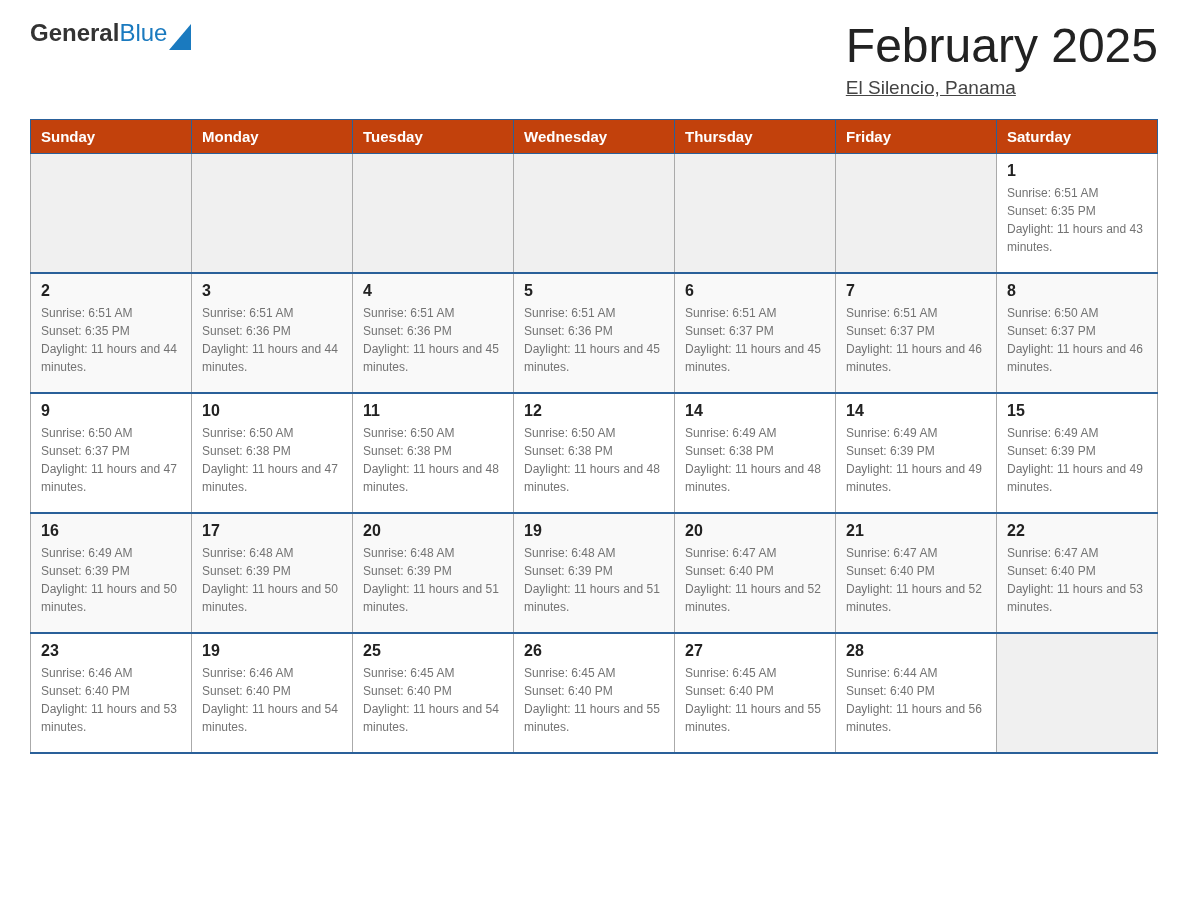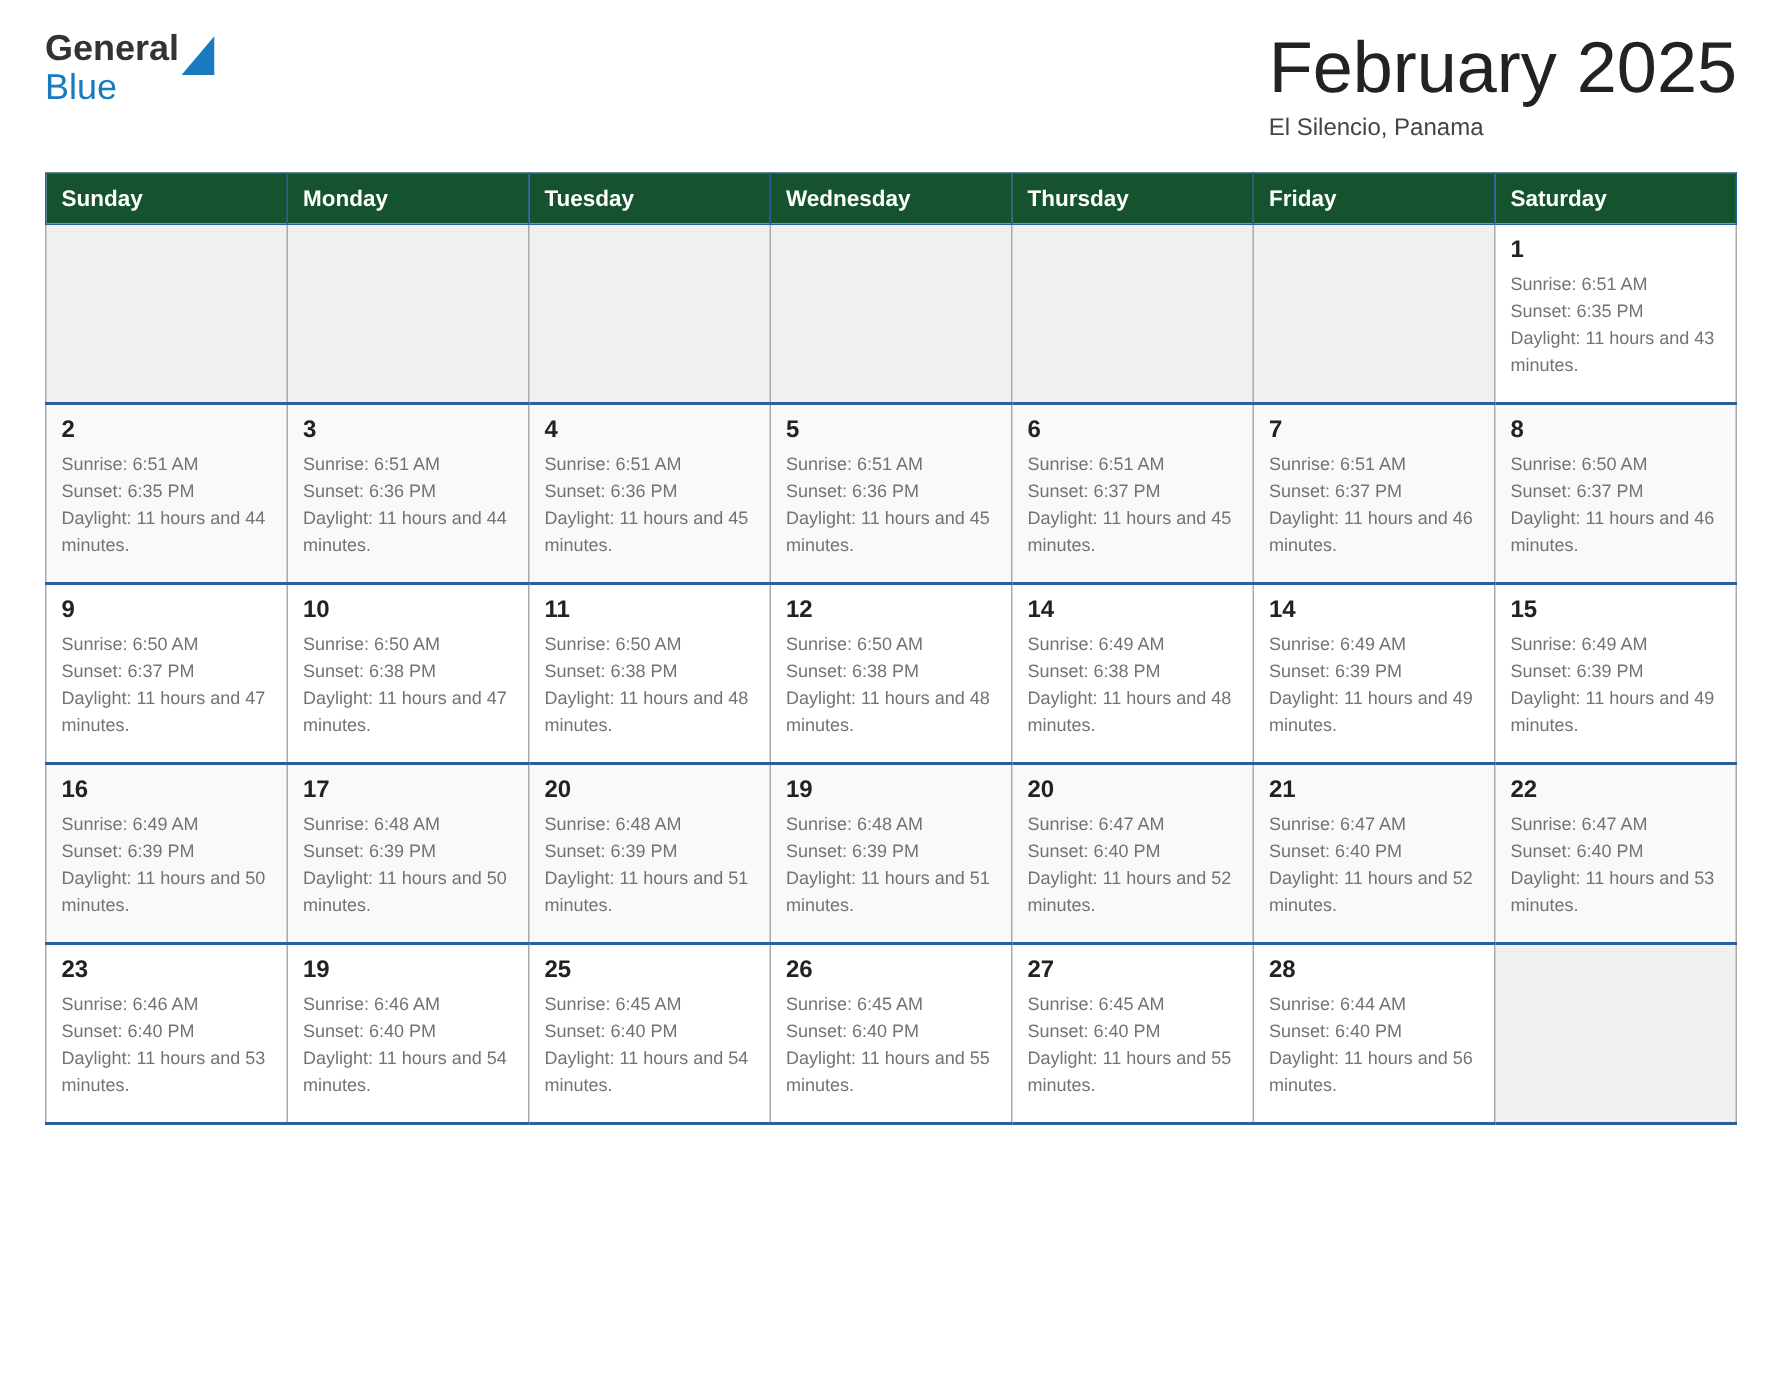--- a/index.html
+++ b/index.html
@@ -24,31 +24,32 @@
     .title-block {
       text-align: left;
     }
     .month-title {
       font-size: 48px;
       font-weight: normal;
       color: #222;
       line-height: 1.1;
     }
     .location {
-      font-size: 16px;
+      font-size: 19px;
       color: #444;
       margin-top: 4px;
+      text-decoration: underline;
     }
     table {
       width: 100%;
       border-collapse: collapse;
       table-layout: fixed;
     }
     thead th {
-      background-color: #14532d;
+      background-color: #c2410c;
       color: #fff;
       font-size: 15px;
       font-weight: bold;
       padding: 8px 10px;
       text-align: left;
       border: 1px solid #2a6099;
     }
     tbody td {
       vertical-align: top;
       padding: 8px 10px;
@@ -80,21 +81,21 @@
     tbody td {
       border-bottom: 2px solid #2a6099;
     }
   </style>
 </head>
 <body>
 
 <div class="header">
   <div class="logo">
     <div style="display:flex; align-items:flex-start; gap:2px;">
-      <div style="display:flex; flex-direction:column; line-height:1.1;">
+      <div style="display:flex; line-height:1.1;">
         <span style="font-size:24px; font-weight:bold; color:#333;">General</span>
         <span style="font-size:24px; font-weight:normal; color:#1a7abf;">Blue</span>
       </div>
       <svg width="22" height="26" viewBox="0 0 22 26" style="margin-top:4px;">
         <polygon points="0,26 22,26 22,0" fill="#1a7abf"></polygon>
       </svg>
     </div>
   </div>
   <div class="title-block">
     <div class="month-title">February 2025</div>

